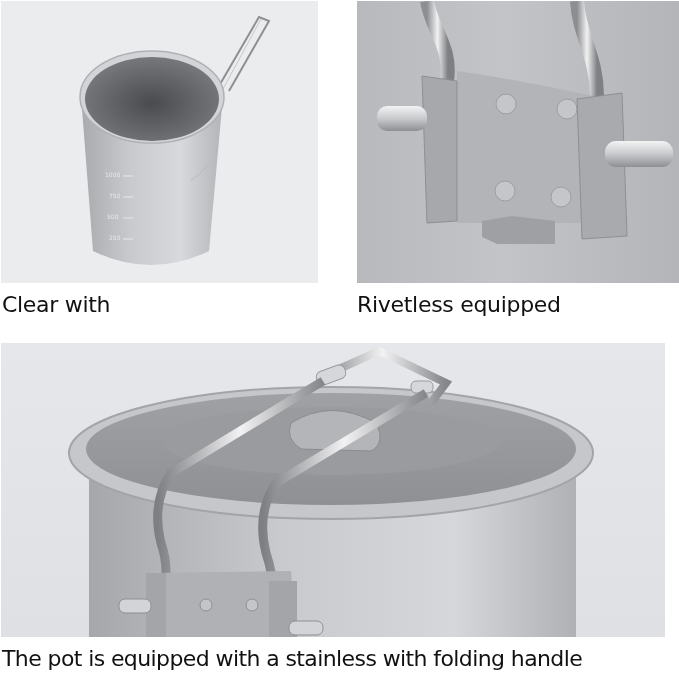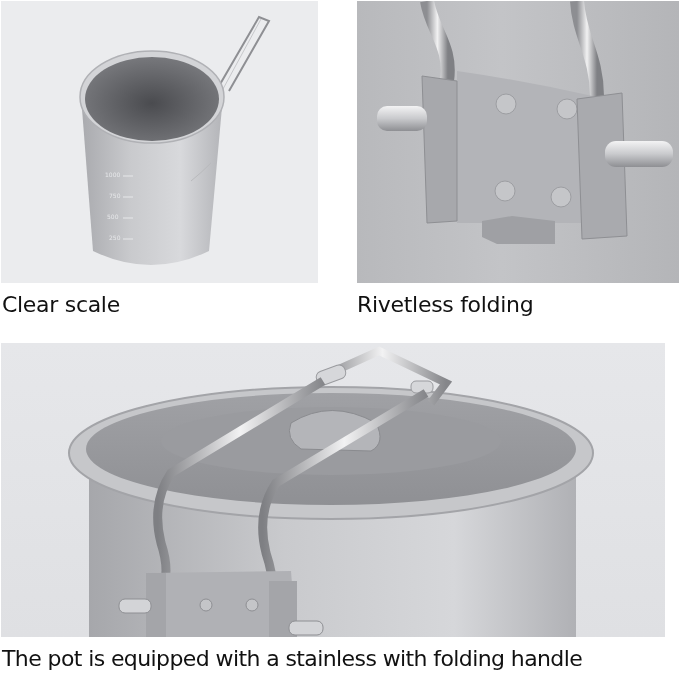--- a/index.html
+++ b/index.html
@@ -49,21 +49,21 @@
     <g stroke="#e7e8ea" stroke-width="1">
       <line x1="122" y1="175" x2="132" y2="175"></line>
       <line x1="122" y1="196" x2="132" y2="196"></line>
       <line x1="122" y1="217" x2="132" y2="217"></line>
       <line x1="122" y1="238" x2="132" y2="238"></line>
     </g>
 
     <path d="M190 180 Q200 172 210 162" fill="none" stroke="#b9babd" stroke-width="1"></path>
   </svg>
 </div>
-<div class="caption" id="c1">Clear scale</div>
+<div class="caption" id="c1">Clear with</div>
 
 <div class="panel" id="p2">
   <svg width="322" height="282" viewBox="0 0 322 282">
     <defs>
       <linearGradient id="wire" x1="0" x2="1">
         <stop offset="0" stop-color="#8d8e92"></stop>
         <stop offset="0.5" stop-color="#f1f1f2"></stop>
         <stop offset="1" stop-color="#7f8084"></stop>
       </linearGradient>
       <linearGradient id="pin" x1="0" x2="0" y1="0" y2="1">
@@ -88,21 +88,21 @@
     <path d="M125 220 L155 215 L198 220 L198 243 L140 243 L125 236 Z" fill="#9fa0a4"></path>
 
     <path d="M65 75 L100 80 L100 220 L70 222 Z" fill="#a7a8ac" stroke="#8e8f93" stroke-width="1"></path>
 
     <path d="M220 98 L265 92 L270 235 L225 238 Z" fill="#a9aaae" stroke="#8e8f93" stroke-width="1"></path>
 
     <rect x="20" y="105" width="50" height="25" rx="10" fill="url(#pin)"></rect>
     <rect x="248" y="140" width="68" height="26" rx="11" fill="url(#pin)"></rect>
   </svg>
 </div>
-<div class="caption" id="c2">Rivetless folding</div>
+<div class="caption" id="c2">Rivetless equipped</div>
 
 <div class="panel" id="p3">
   <svg width="664" height="294" viewBox="0 0 664 294">
     <defs>
       <linearGradient id="potBody" x1="0" x2="1">
         <stop offset="0" stop-color="#a6a7ab"></stop>
         <stop offset="0.4" stop-color="#c9cacd"></stop>
         <stop offset="0.75" stop-color="#d6d7da"></stop>
         <stop offset="1" stop-color="#b0b1b5"></stop>
       </linearGradient>

